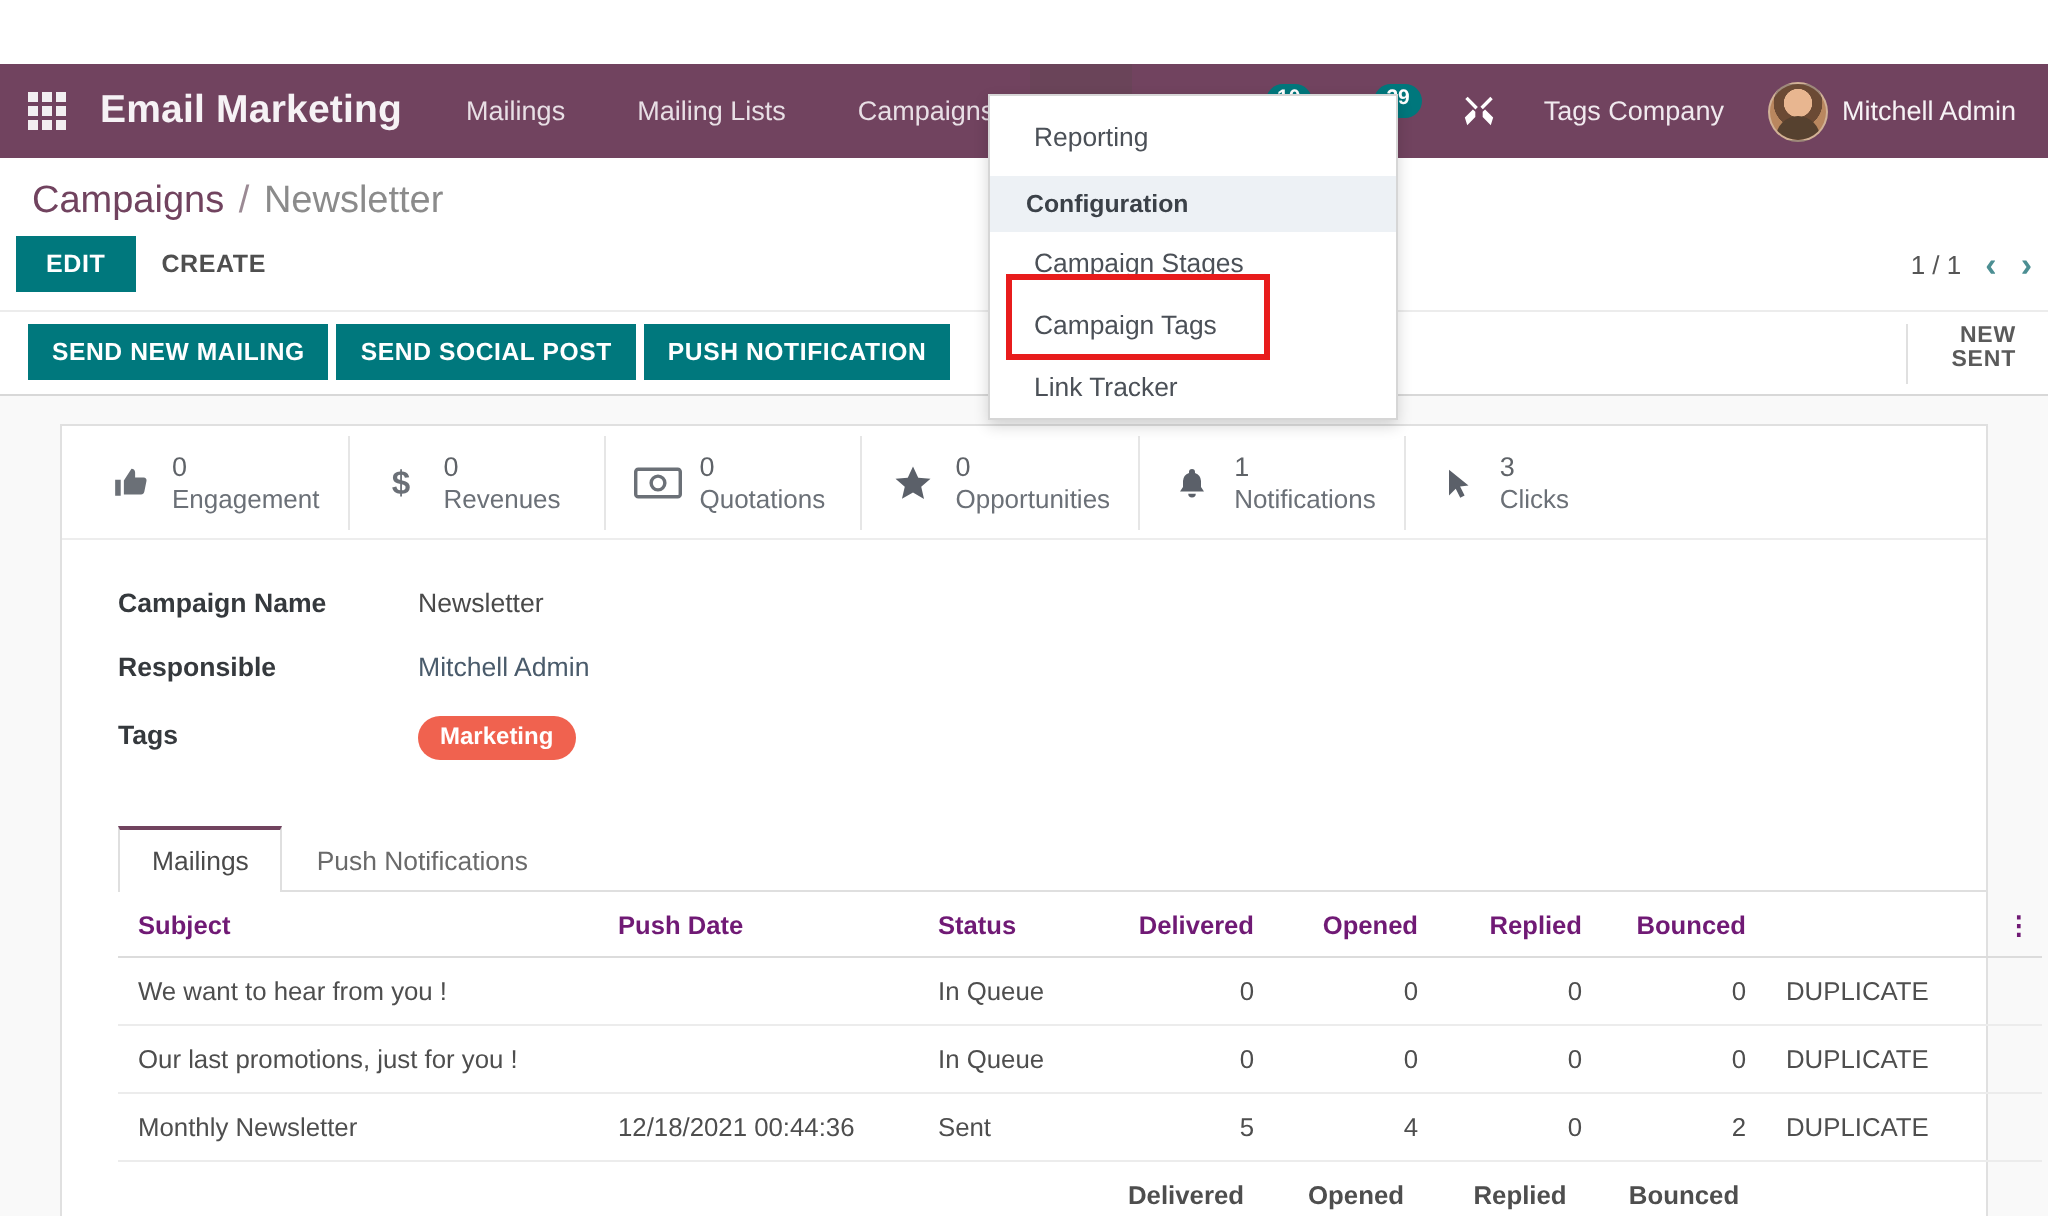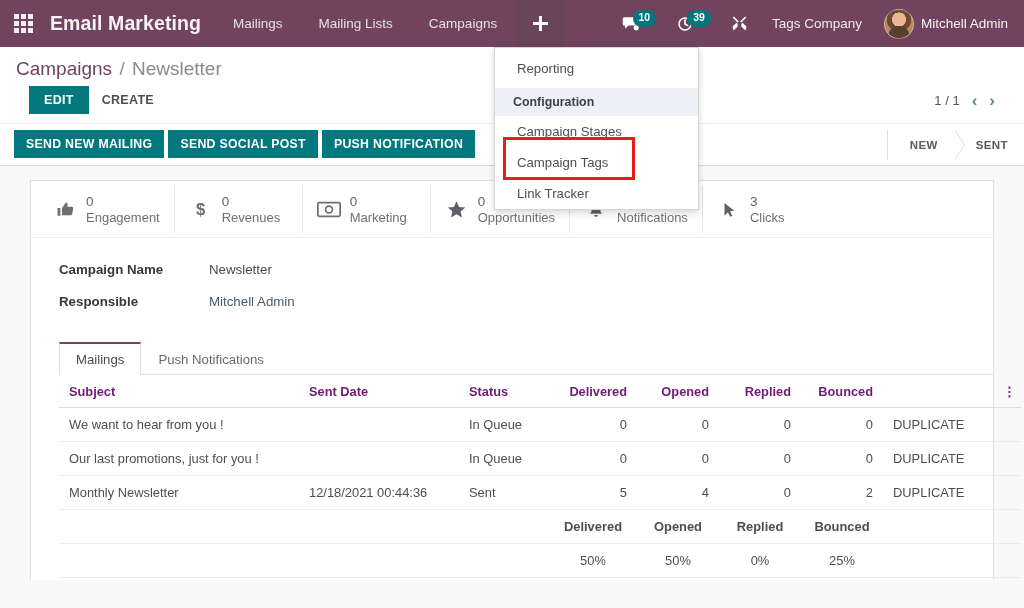--- a/index.html
+++ b/index.html
@@ -10,21 +10,21 @@
     background: #ffffff;
     overflow: hidden;
     -webkit-font-smoothing: antialiased;
   }
   body { position: relative; font-size: 13px; color: #4c4c4c; }
 
   
   .navbar {
     height: 47px; background: #71435F;
     display: flex; align-items: stretch;
-    position: relative; z-index: 60;
+    position: relative; z-index: 60; margin-top: 32px;
   }
   .nav-apps {
     width: 46px; display: flex; align-items: center; justify-content: center;
     cursor: pointer;
   }
   .grid-icon { display: grid; grid-template-columns: repeat(3, 5px);
     grid-template-rows: repeat(3, 5px); gap: 2px; }
   .grid-icon i { background: #f2eff1; display: block; width: 5px; height: 5px; }
   .brand {
     color: #f6f2f5; font-size: 19.5px; font-weight: bold;
@@ -77,43 +77,43 @@
   }
 
   
   .control-panel { background: #fff; border-bottom: 1px solid #d8d8d8; }
   .cp-row1 { display: flex; align-items: flex-start; padding: 11px 16px 0; }
   .breadcrumb { font-size: 19px; color: #71435F; font-weight: 400; }
   .breadcrumb .crumb-link { cursor: pointer; }
   .breadcrumb .sep { color: #9b8a94; margin: 0 2px; }
   .breadcrumb .crumb-active { color: #8b8b8b; }
 
-  .cp-row2 { display: flex; align-items: center; padding: 6px 29px 9px; }
+  .cp-row2 { display: flex; align-items: center; padding: 6px 8px 9px; }
   .btn-edit {
     background: #00787d; color: #fff; font-size: 12.5px; font-weight: bold;
     padding: 7px 15px; border: 0; cursor: pointer; letter-spacing: .3px;
   }
   .btn-create {
     background: transparent; color: #4f4f4f; font-size: 12.5px; font-weight: bold;
     padding: 7px 13px; border: 0; cursor: pointer; letter-spacing: .3px;
   }
   .cp-action {
     margin-left: auto; display: flex; align-items: center; gap: 5px;
     color: #01666d; font-size: 13px; cursor: pointer; margin-right: 40px;
   }
   .pager {
     margin-left: auto; display: flex; align-items: center; gap: 12px;
     color: #4a4a4a; font-size: 13px;
   }
   .pager .cnt { color: #555; }
   .pager .arrow { color: #4c8f93; font-size: 17px; cursor: pointer; line-height: 1; font-weight: bold; }
 
   
-  .statusbar { display: flex; align-items: center; height: 30px;
-    border-left: 1px solid #e0e0e0; }
+  .statusbar { display: flex; align-items: flex-end; height: 30px;
+    border-left: 1px solid #e0e0e0; flex-direction: column; }
   .stat-step {
     position: relative; display: flex; align-items: center;
     padding: 0 16px 0 22px; font-size: 11.5px; font-weight: bold;
     color: #5a5a5a; letter-spacing: .4px; background: #fff; cursor: pointer;
     white-space: nowrap;
   }
   .stat-step::after {
     content: ""; position: absolute; right: -10px; top: 50%;
     transform: translateY(-50%) ;
     width: 0; height: 0; z-index: 2;
@@ -353,21 +353,21 @@
 
       <div class="statbtn">
         <span class="sb-icon">
           <svg width="24" height="17" viewBox="0 0 28 18">
             <rect x="1" y="1" width="26" height="16" rx="1.5" fill="none" stroke="#6b7077" stroke-width="2"></rect>
             <circle cx="14" cy="9" r="4" fill="none" stroke="#6b7077" stroke-width="2"></circle>
           </svg>
         </span>
         <span class="sb-text">
           <span class="sb-val" style="display:block">0</span>
-          <span class="sb-lbl" style="display:block">Marketing</span>
+          <span class="sb-lbl" style="display:block">Quotations</span>
         </span>
       </div>
 
       <div class="statbtn">
         <span class="sb-icon">
           <svg width="21" height="21" viewBox="0 0 24 24">
               <path fill="#5b6069" d="M12 2.5 15 9l7 .6-5.3 4.6 1.6 6.9L12 17.4 5.7 21l1.6-6.9L2 9.6 9 9z"></path>
             </svg>
         </span>
         <span class="sb-text">
@@ -402,20 +402,24 @@
     </div>
 
     <div class="fields">
       <div class="frow">
         <span class="flabel">Campaign Name</span>
         <span class="fval" style="color:#4a4a4a">Newsletter</span>
       </div>
       <div class="frow">
         <span class="flabel">Responsible</span>
         <span class="fval">Mitchell Admin</span>
+      </div>
+      <div class="frow">
+        <span class="flabel">Tags</span>
+        <span class="tag">Marketing</span>
       </div>
     </div>
 
     <div class="notebook">
       <div class="tabs">
         <div class="tab active">Mailings</div>
         <div class="tab">Push Notifications</div>
       </div>
 
       <table class="list">
@@ -426,21 +430,21 @@
           <col style="width:88px">
             <col style="width:82px">
             <col style="width:82px">
           <col style="width:82px">
             <col style="width:110px">
             <col style="width:28px">
         </colgroup>
         <thead>
           <tr>
             <th>Subject</th>
-            <th>Sent Date</th>
+            <th>Push Date</th>
             <th>Status</th>
             <th class="num">Delivered</th>
             <th class="num">Opened</th>
             <th class="num">Replied</th>
             <th class="num">Bounced</th>
             <th></th>
             <th class="dots">⋮</th>
           </tr>
         </thead>
         <tbody>

